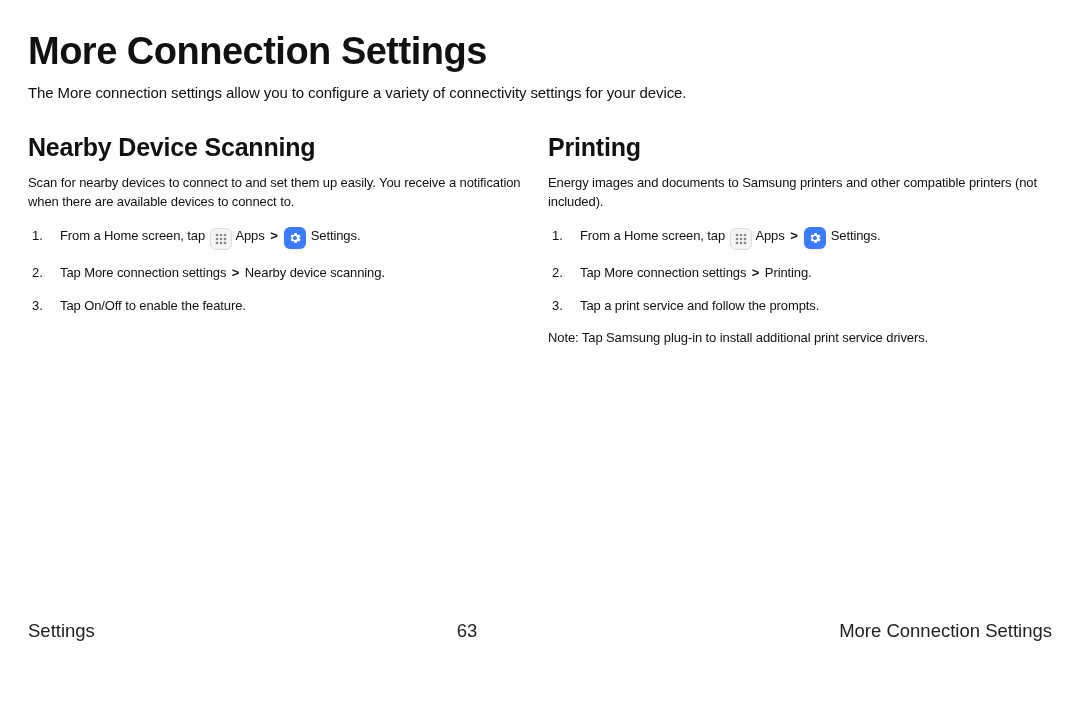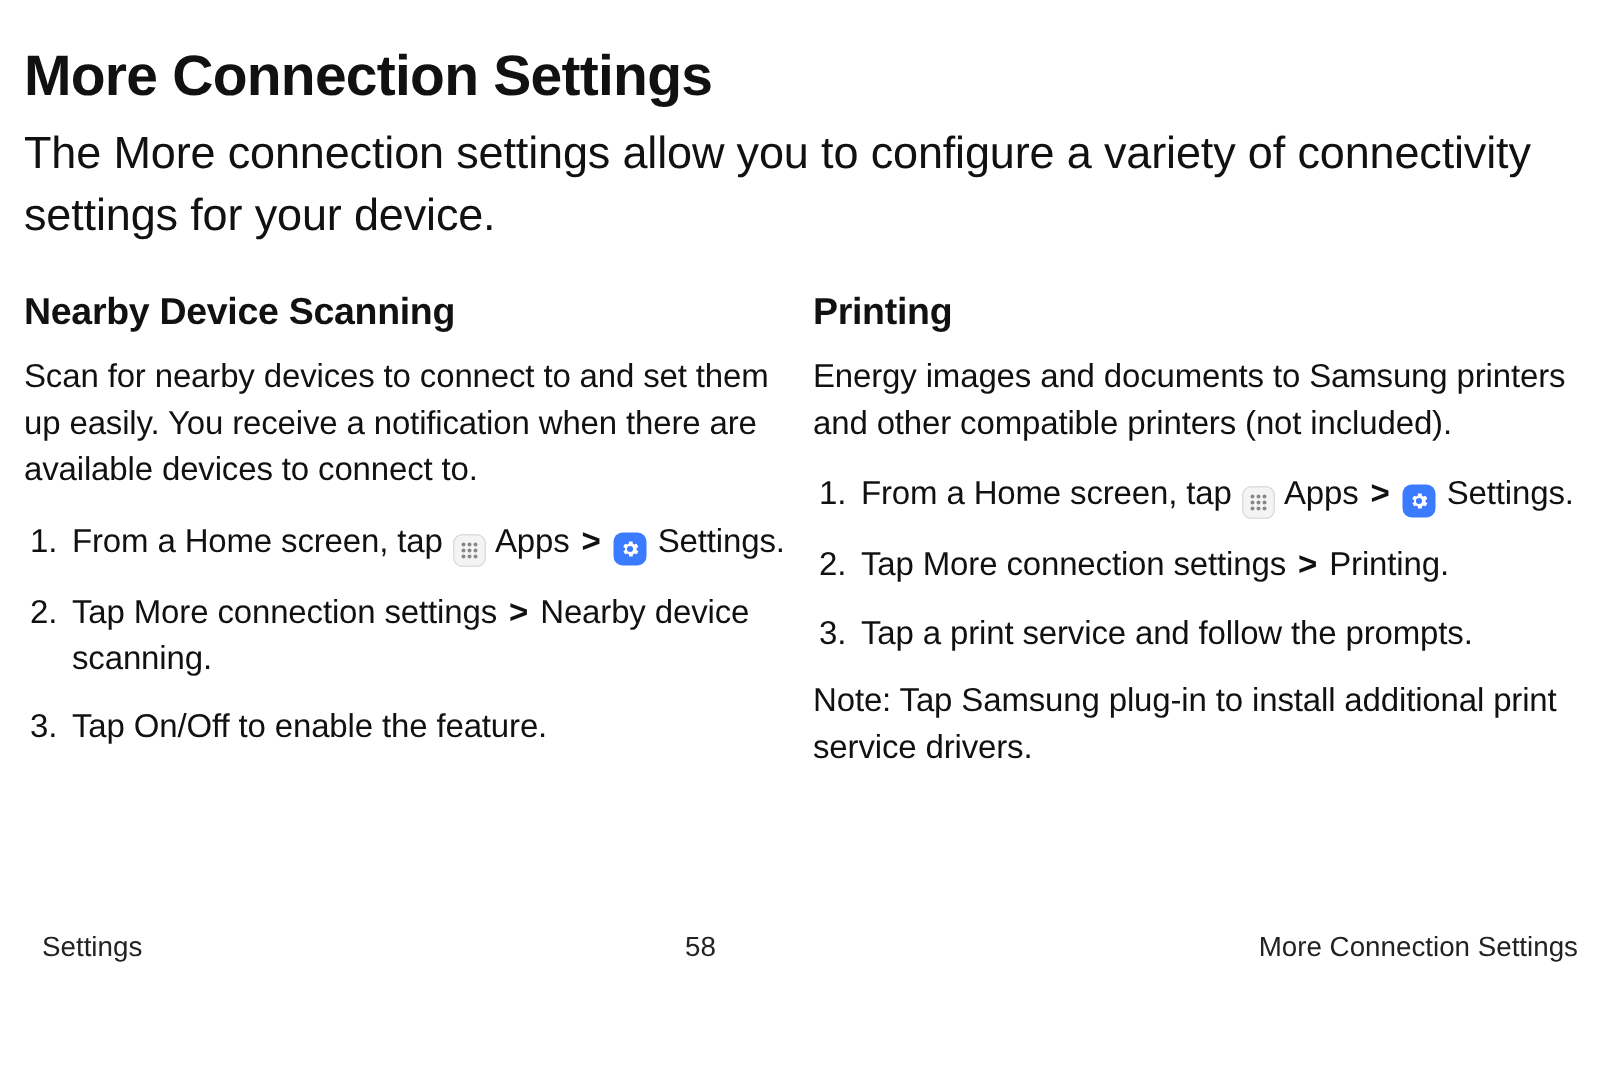--- a/index.html
+++ b/index.html
@@ -1,46 +1,46 @@
 <!DOCTYPE html>
 <html><head>
 <meta charset="utf-8">
 <style>
   * { margin: 0; padding: 0; box-sizing: border-box; }
   html, body { width: 1080px; height: 720px; font-family: Arial, Helvetica, sans-serif; color: #111; background: #fff; }
   .page {
-    padding: 30px 28px 0 16px;
+    padding: 30px 28px 0 28px;
     height: 664px;
     position: relative;
   }
   h1 {
     font-size: 38px;
     font-weight: 800;
     letter-spacing: -0.5px;
     margin-bottom: 10px;
   }
   .intro {
-    font-size: 30px;
+    font-size: 15px;
     line-height: 1.35;
     margin-bottom: 30px;
     letter-spacing: -0.1px;
   }
   .columns {
     display: flex;
     gap: 16px;
   }
   .col { flex: 1; min-width: 0; }
   h2 {
     font-size: 25px;
     font-weight: 700;
     margin-bottom: 12px;
     letter-spacing: -0.2px;
   }
   p, li {
-    font-size: 22px;
+    font-size: 13px;
     line-height: 1.42;
     letter-spacing: -0.1px;
   }
   .para { margin-bottom: 16px; }
   .lead { margin-bottom: 10px; }
   ol { list-style: none; counter-reset: step; }
   ol > li {
     counter-increment: step;
     position: relative;
     padding-left: 32px;
@@ -173,17 +173,17 @@
 
       <p class="para">
         <span class="b">Note</span><span>: Tap </span><span class="b">Samsung plug-in</span><span> to install additional print service drivers.</span>
       </p>
     </div>
 
   </div>
 
   <div class="footer">
     <span>Settings</span>
-    <span>58</span>
+    <span>63</span>
     <span>More Connection Settings</span>
   </div>
 
 </div>
 
 </body></html>

